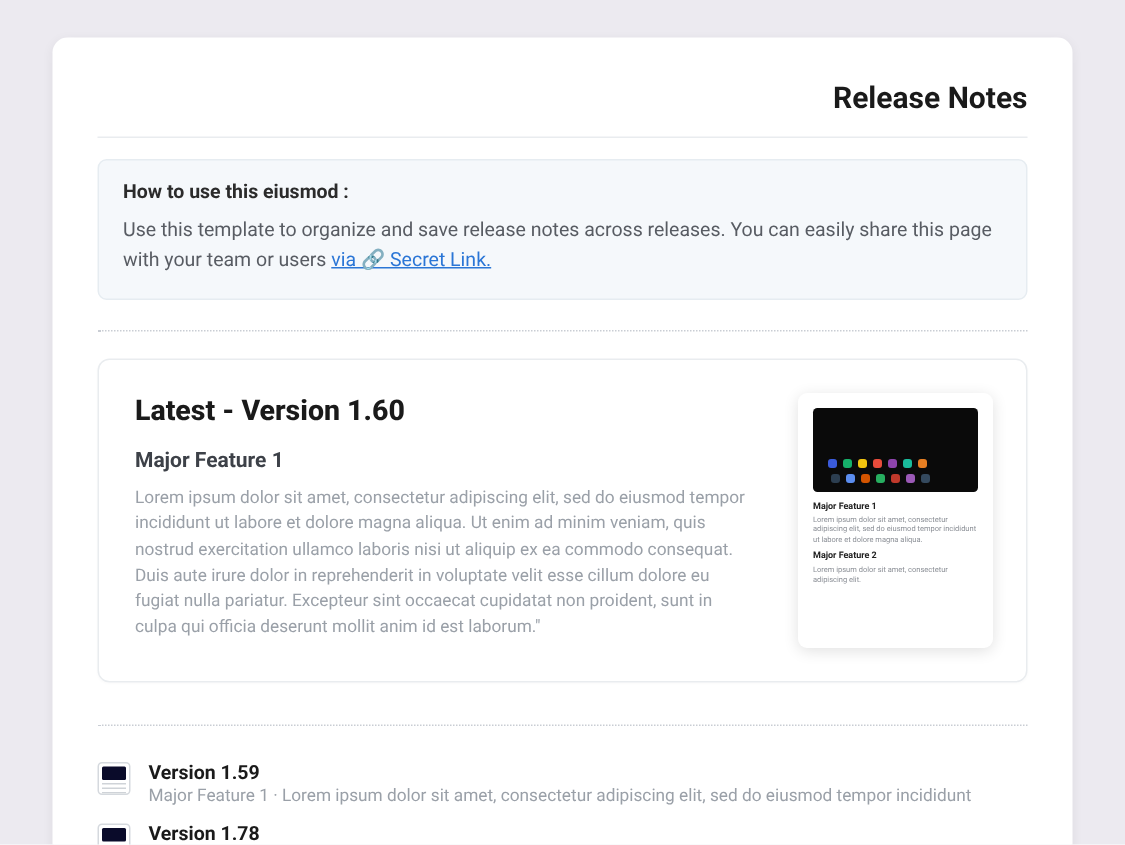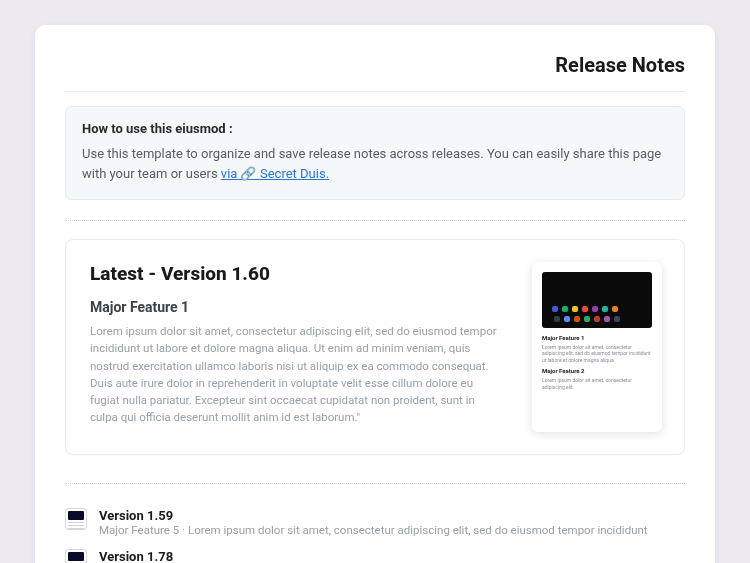--- a/index.html
+++ b/index.html
@@ -162,21 +162,21 @@
 </head>
 <body>
 
 <div class="main-card">
 
   <div class="page-title">Release Notes</div>
 
   <div class="callout">
     <div class="callout-title">How to use this eiusmod :</div>
     <div class="callout-body">
-      <span>Use this template to organize and save release notes across releases. You can easily share this page with your team or users </span><a class="secret-link"> via 🔗 Secret Duis.</a>
+      <span>Use this template to organize and save release notes across releases. You can easily share this page with your team or users </span><a class="secret-link"> via 🔗 Secret Link.</a>
     </div>
   </div>
 
   <hr class="dotted-sep">
 
   <div class="latest-card">
     <div class="latest-left">
       <div class="latest-title">Latest - Version 1.60</div>
       <div class="feature-title">Major Feature 1</div>
       <div class="feature-body">Lorem ipsum dolor sit amet, consectetur adipiscing elit, sed do eiusmod tempor incididunt ut labore et dolore magna aliqua. Ut enim ad minim veniam, quis nostrud exercitation ullamco laboris nisi ut aliquip ex ea commodo consequat. Duis aute irure dolor in reprehenderit in voluptate velit esse cillum dolore eu fugiat nulla pariatur. Excepteur sint occaecat cupidatat non proident, sunt in culpa qui officia deserunt mollit anim id est laborum."</div>
@@ -210,21 +210,21 @@
   <div class="version-list">
     <div class="version-row">
       <div class="version-icon">
         <div class="mini-img"></div>
         <div class="mini-line"></div>
         <div class="mini-line"></div>
         <div class="mini-line"></div>
       </div>
       <div class="version-text">
         <div class="version-title">Version 1.59</div>
-        <div class="version-sub">Major Feature 5 · Lorem ipsum dolor sit amet, consectetur adipiscing elit, sed do eiusmod tempor incididunt</div>
+        <div class="version-sub">Major Feature 1 · Lorem ipsum dolor sit amet, consectetur adipiscing elit, sed do eiusmod tempor incididunt</div>
       </div>
     </div>
     <div class="version-row">
       <div class="version-icon">
         <div class="mini-img"></div>
         <div class="mini-line"></div>
 
       </div>
       <div class="version-text">
         <div class="version-title">Version 1.78</div>

